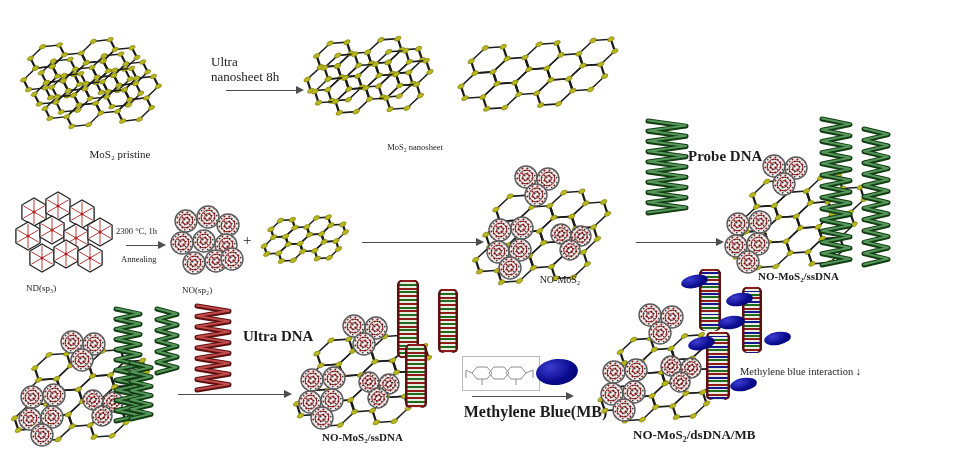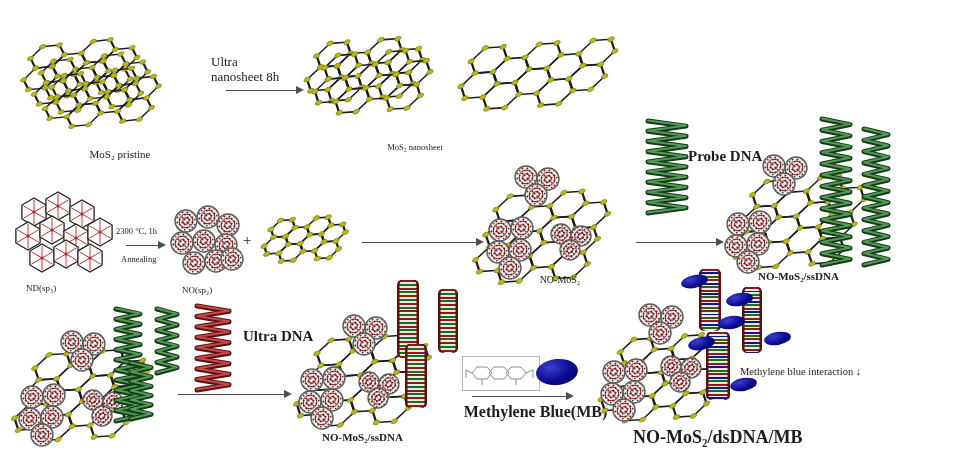--- a/index.html
+++ b/index.html
@@ -1123,15 +1123,15 @@
   <div class="ladder mb" style="left:699px;top:269px;width:22px;height:62px"></div>
   <div class="ladder mb" style="left:742px;top:287px;width:20px;height:66px"></div>
   <div class="ladder mb" style="left:706px;top:332px;width:24px;height:68px"></div>
   <div class="mbdot" style="left:681px;top:275px;width:27px;height:13px;transform:rotate(-12deg)"></div>
   <div class="mbdot" style="left:726px;top:293px;width:27px;height:13px;transform:rotate(-10deg)"></div>
   <div class="mbdot" style="left:718px;top:316px;width:27px;height:13px;transform:rotate(-8deg)"></div>
   <div class="mbdot" style="left:764px;top:332px;width:27px;height:13px;transform:rotate(-10deg)"></div>
   <div class="mbdot" style="left:688px;top:337px;width:27px;height:13px;transform:rotate(-12deg)"></div>
   <div class="mbdot" style="left:730px;top:378px;width:27px;height:13px;transform:rotate(-10deg)"></div>
   <div class="lab" style="left:740px;top:366px;font-size:10.5px">Methylene blue interaction ↓</div>
-  <div class="lab" style="left:633px;top:427px;font-size:18px;font-weight:600">NO-MoS₂/dsDNA/MB</div>
+  <div class="lab" style="left:633px;top:427px;font-size:13px;font-weight:600">NO-MoS₂/dsDNA/MB</div>
 
 </div>
 
 </body></html>

